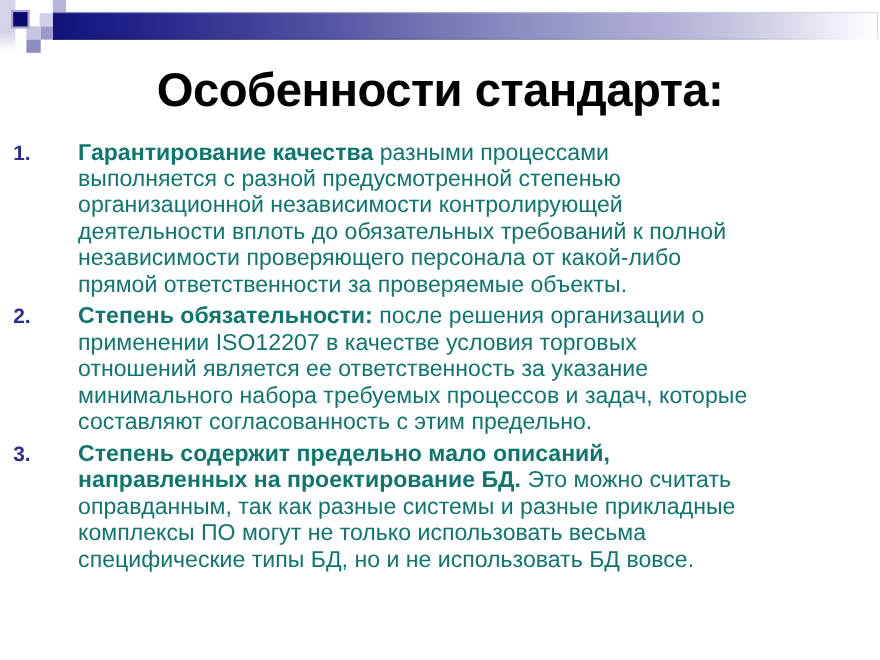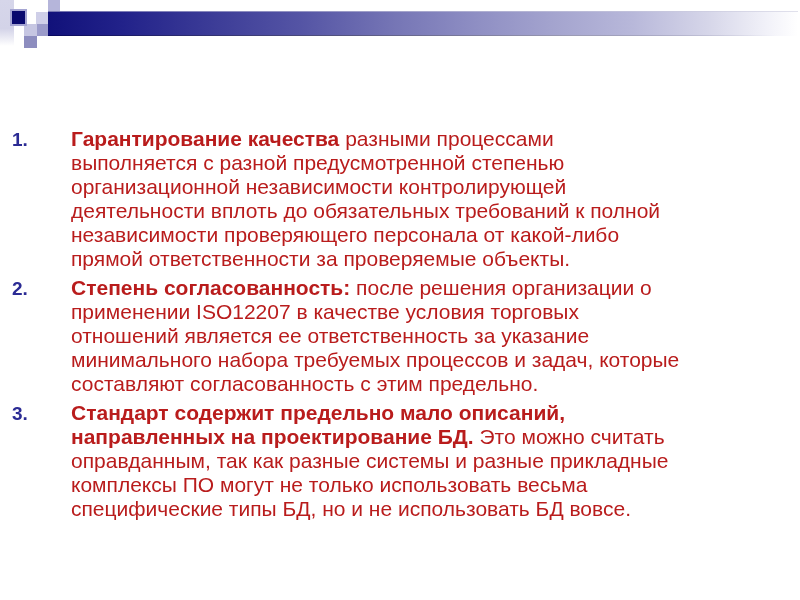--- a/index.html
+++ b/index.html
@@ -85,21 +85,21 @@
     position: absolute;
     left: 12px; top: 2px;
     font-size: 19px;
     font-weight: bold;
     color: #2b2b94;
   }
   .item-text {
     margin: 0;
     font-size: 21px;
     line-height: 24px;
-    color: #b91c1c;
+    color: #0f766e;
     white-space: pre-line;
     max-width: 730px;
   }
   .item-text .lead { font-weight: bold; }
 </style>
 </head>
 <body>
 
 <div class="slide">
 
@@ -108,45 +108,46 @@
   <div class="sq sq-light"></div>
   <div class="sq sq-med"></div>
   <div class="sq sq-light2"></div>
   <div class="sq sq-med2"></div>
   <div class="sq sq-dark"></div>
   <div class="sq sq-navy"></div>
 
   <div class="header-bar"></div>
   <div class="header-bar-bottom-edge"></div>
 
+  <h1 class="slide-title">Особенности стандарта:</h1>
 
   <div class="body-list">
 
     <div class="list-item">
       <span class="item-number">1.</span>
       <p class="item-text"><span class="lead">Гарантирование качества</span><span> разными процессами
 выполняется с разной предусмотренной степенью
 организационной независимости контролирующей
 деятельности вплоть до обязательных требований к полной
 независимости проверяющего персонала от какой-либо
 прямой ответственности за проверяемые объекты.</span></p>
     </div>
 
     <div class="list-item">
       <span class="item-number">2.</span>
-      <p class="item-text"><span class="lead">Степень согласованность:</span><span> после решения организации о
+      <p class="item-text"><span class="lead">Степень обязательности:</span><span> после решения организации о
 применении ISO12207 в качестве условия торговых
 отношений является ее ответственность за указание
 минимального набора требуемых процессов и задач, которые
 составляют согласованность с этим предельно.</span></p>
     </div>
 
     <div class="list-item">
       <span class="item-number">3.</span>
-      <p class="item-text"><span class="lead">Стандарт содержит предельно мало описаний,
+      <p class="item-text"><span class="lead">Степень содержит предельно мало описаний,
 направленных на проектирование БД.</span><span> Это можно считать
 оправданным, так как разные системы и разные прикладные
 комплексы ПО могут не только использовать весьма
 специфические типы БД, но и не использовать БД вовсе.</span></p>
     </div>
 
   </div>
 </div>
 
 </body></html>

